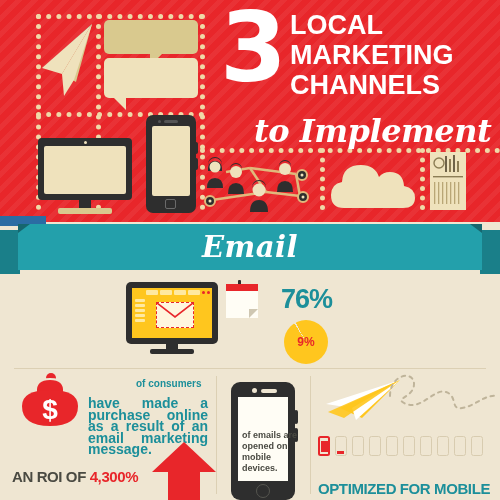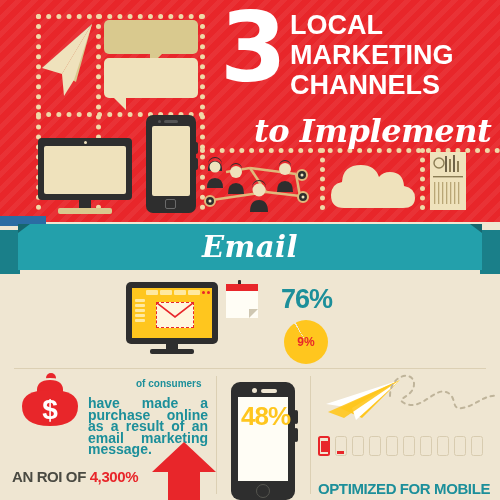--- a/index.html
+++ b/index.html
@@ -388,21 +388,21 @@
       </svg>
     </div>
 
     <div class="mob-body" style="left:231px;top:110px;width:64px;height:118px;"></div>
     <div class="mob-sbtn" style="left:294px;top:138px;width:4px;height:14px;"></div>
     <div class="mob-sbtn" style="left:294px;top:156px;width:4px;height:14px;"></div>
     <div class="mob-screen" style="left:238px;top:125px;width:50px;height:84px;"></div>
     <div class="mob-cam" style="left:252px;top:116px;width:5px;height:5px;"></div>
     <div class="mob-spk" style="left:261px;top:117px;width:16px;height:3.5px;"></div>
     <div class="mob-home" style="left:256px;top:212px;width:14px;height:14px;"></div>
-    <div class="mob48" style="left:241px;top:129px;">48%</div>
+    <div class="mob48-txt" style="left:242px;top:158px;">of emails are opened on mobile devices.</div>
 
     <div style="position:absolute;left:322px;top:106px;">
       <svg width="80" height="42" viewBox="0 0 80 42">
         <polygon points="78,2 4,26 30,30 78,2" fill="#FFFFFF"></polygon>
         <polygon points="78,2 18,30 40,40 78,2" fill="#FFC61E"></polygon>
         <polygon points="78,2 30,30 34,42 44,33" fill="#FFFFFF"></polygon>
         <polygon points="78,2 6,34 22,40 78,2" fill="#FFC61E" opacity="0.9"></polygon>
       </svg>
     </div>
     <div style="position:absolute;left:388px;top:96px;">

